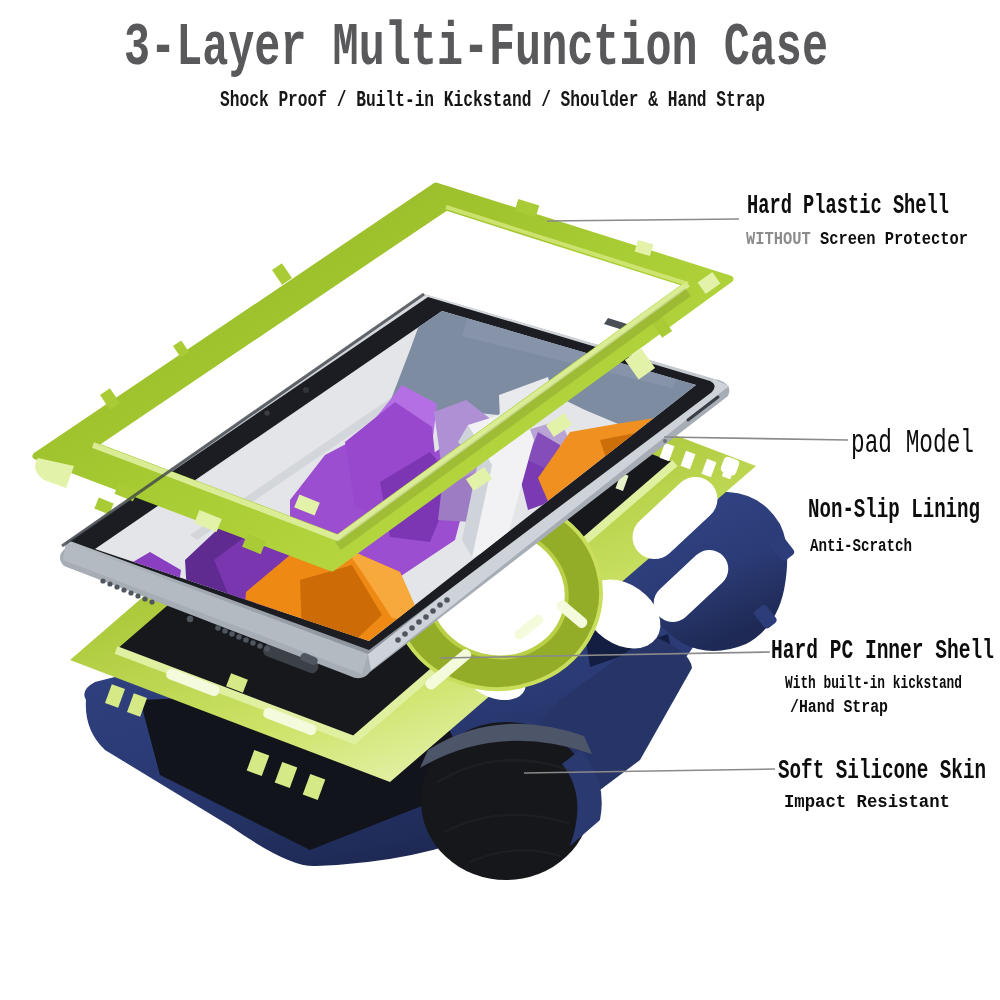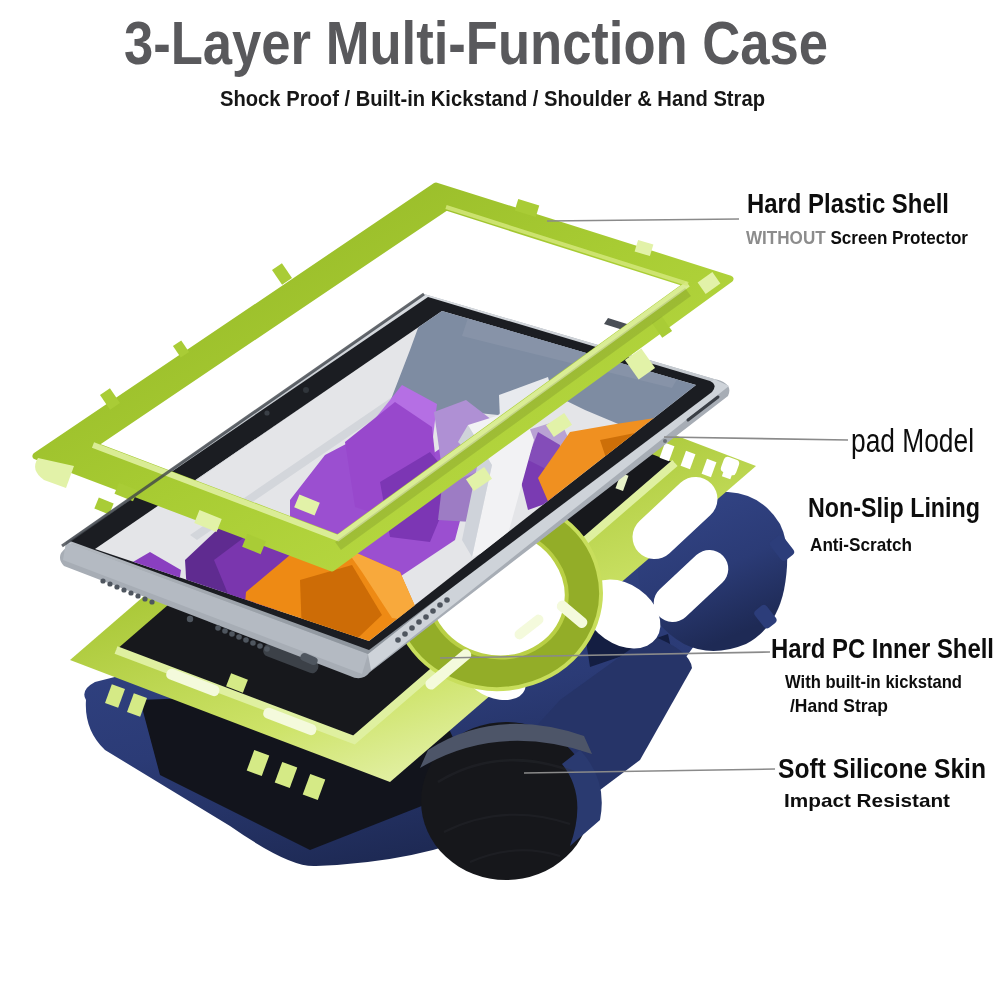--- a/index.html
+++ b/index.html
@@ -1,16 +1,16 @@
 <!DOCTYPE html>
 <html><head>
 <meta charset="utf-8">
 <style>
   html,body{margin:0;padding:0;background:#fff;}
-  .page{position:relative;width:1000px;height:976px;background:#fff;overflow:hidden;font-family:Liberation Sans, sans-serif;}
+  .page{position:relative;width:1000px;height:976px;background:#fff;overflow:hidden;font-family:Liberation Mono, monospace;}
 </style>
 </head>
 <body>
 <div class="page">
 <svg width="1000" height="1000" viewBox="0 0 1000 1000">
 <defs>
   <linearGradient id="limeFrame" x1="0" y1="0" x2="1" y2="1">
     <stop offset="0" stop-color="#8db022"></stop>
     <stop offset="0.5" stop-color="#a8cc33"></stop>
     <stop offset="1" stop-color="#c3e14d"></stop>

